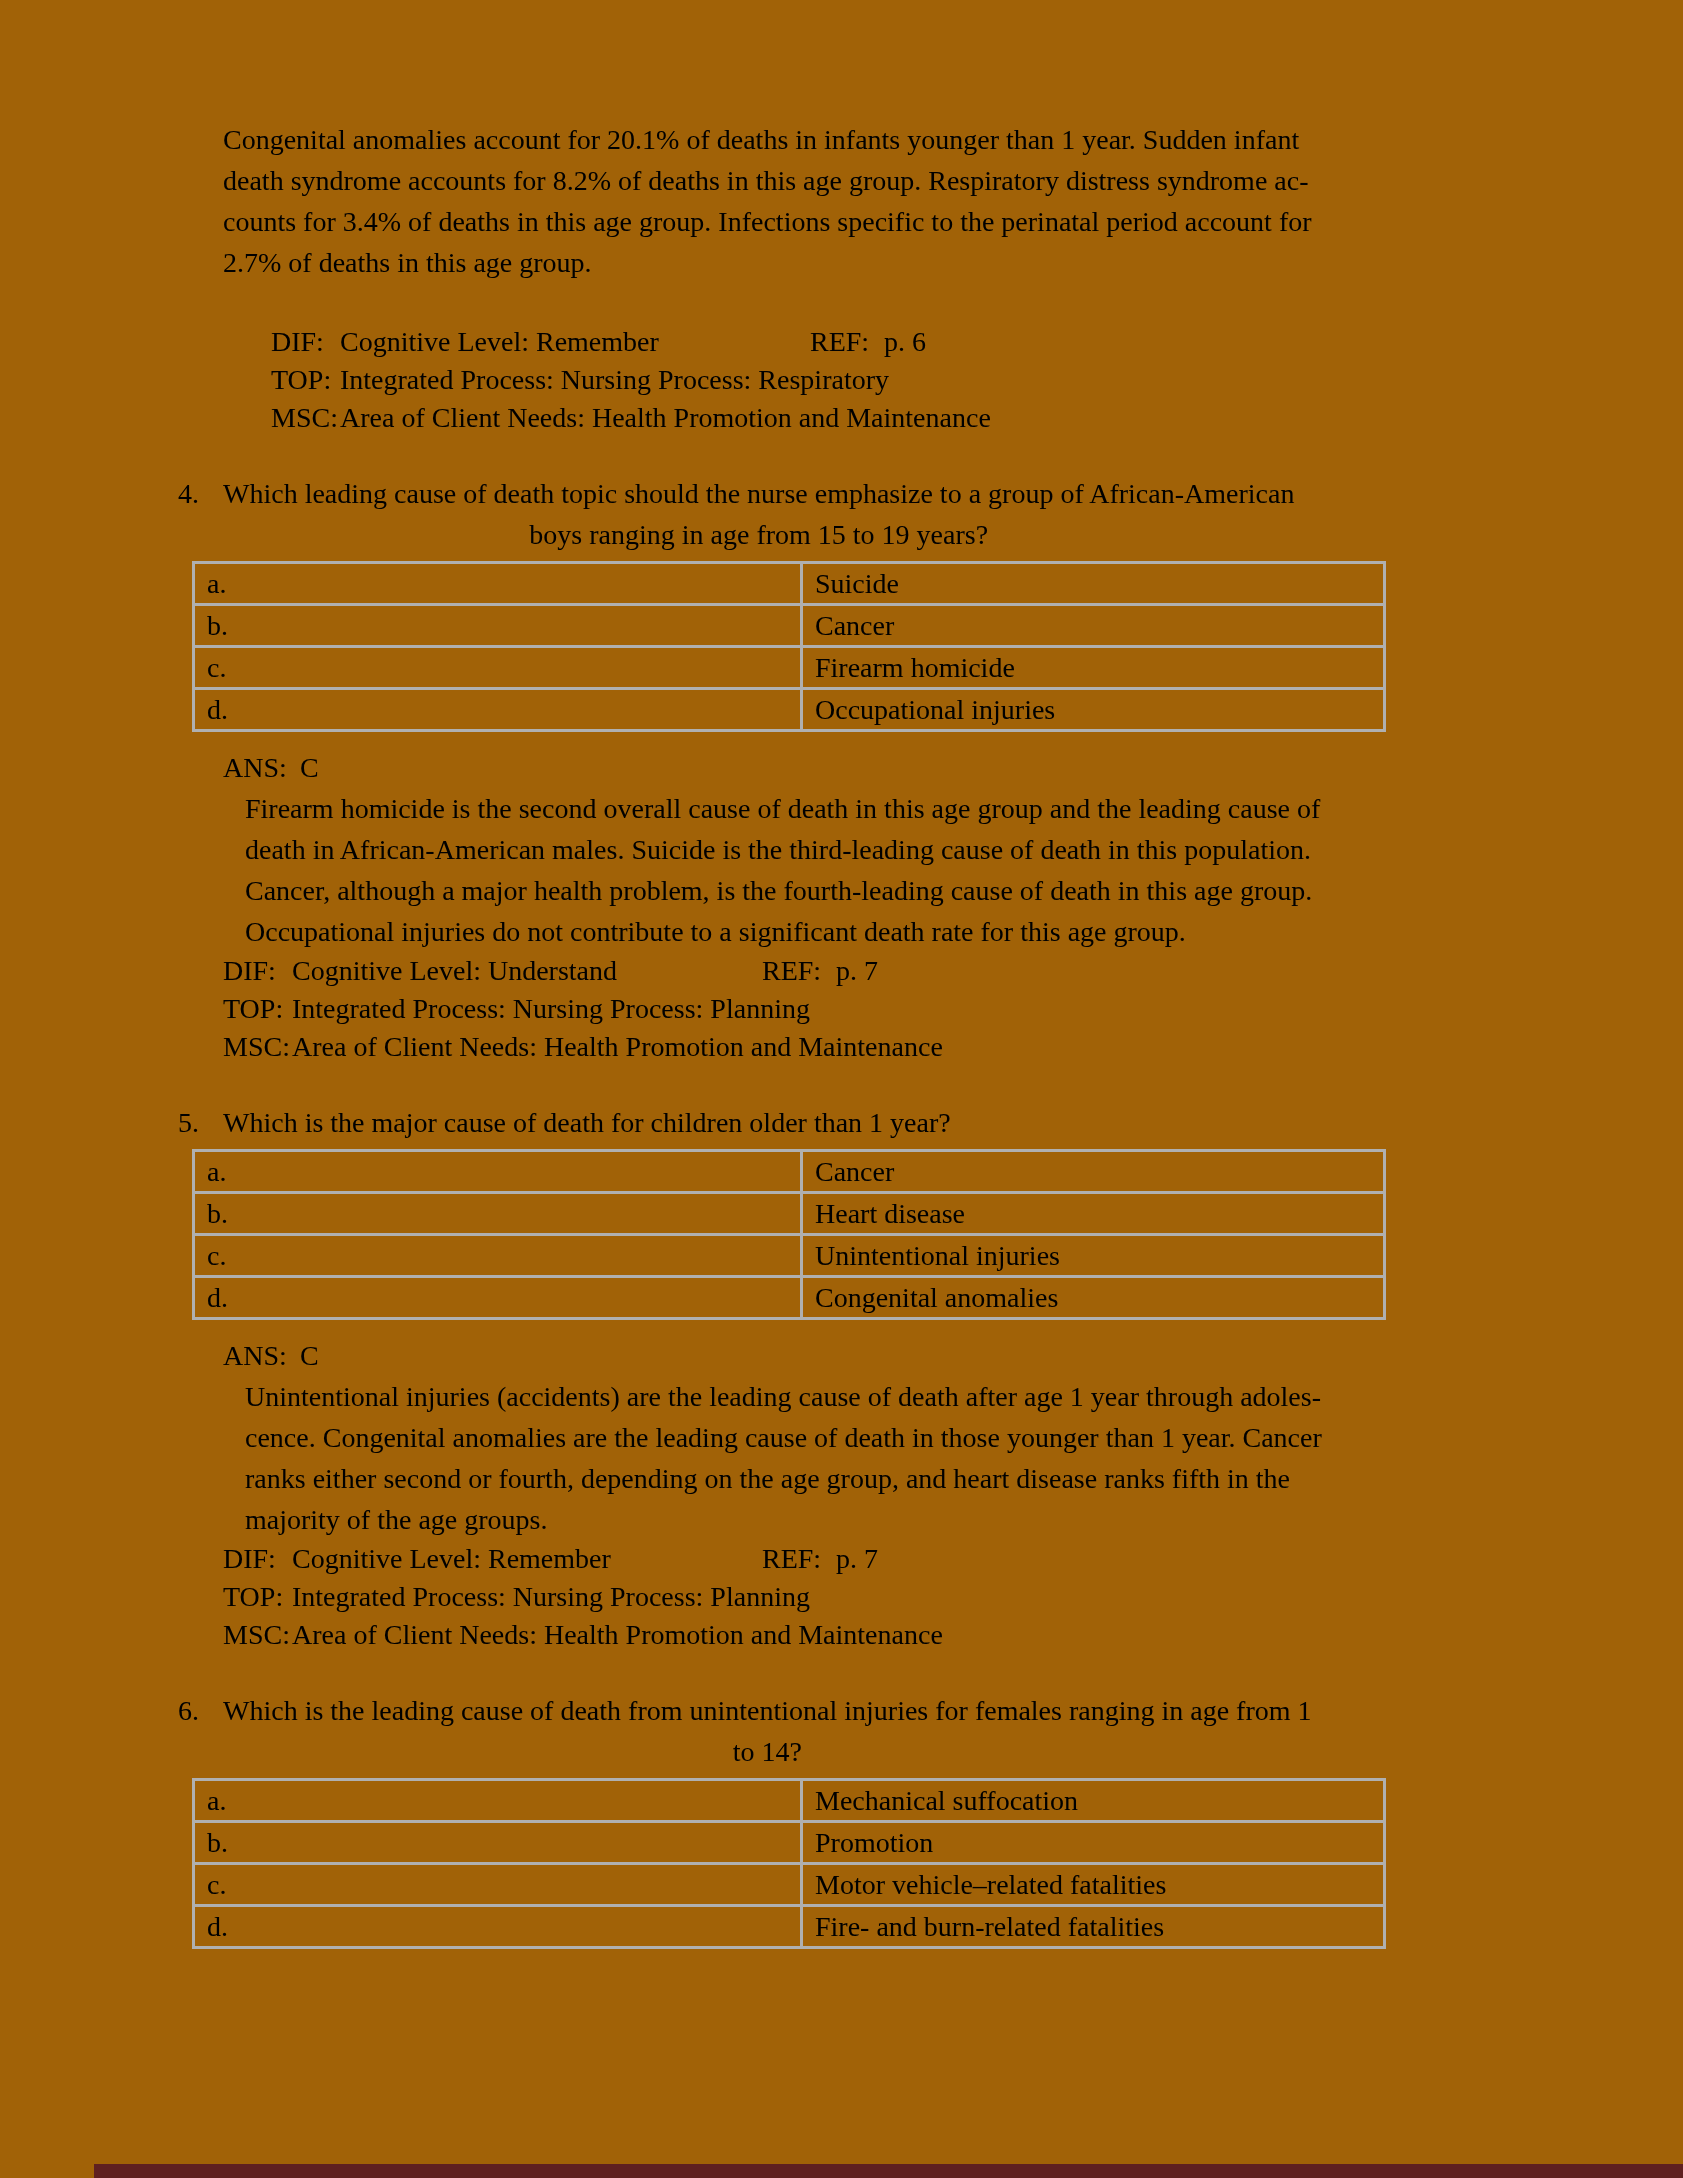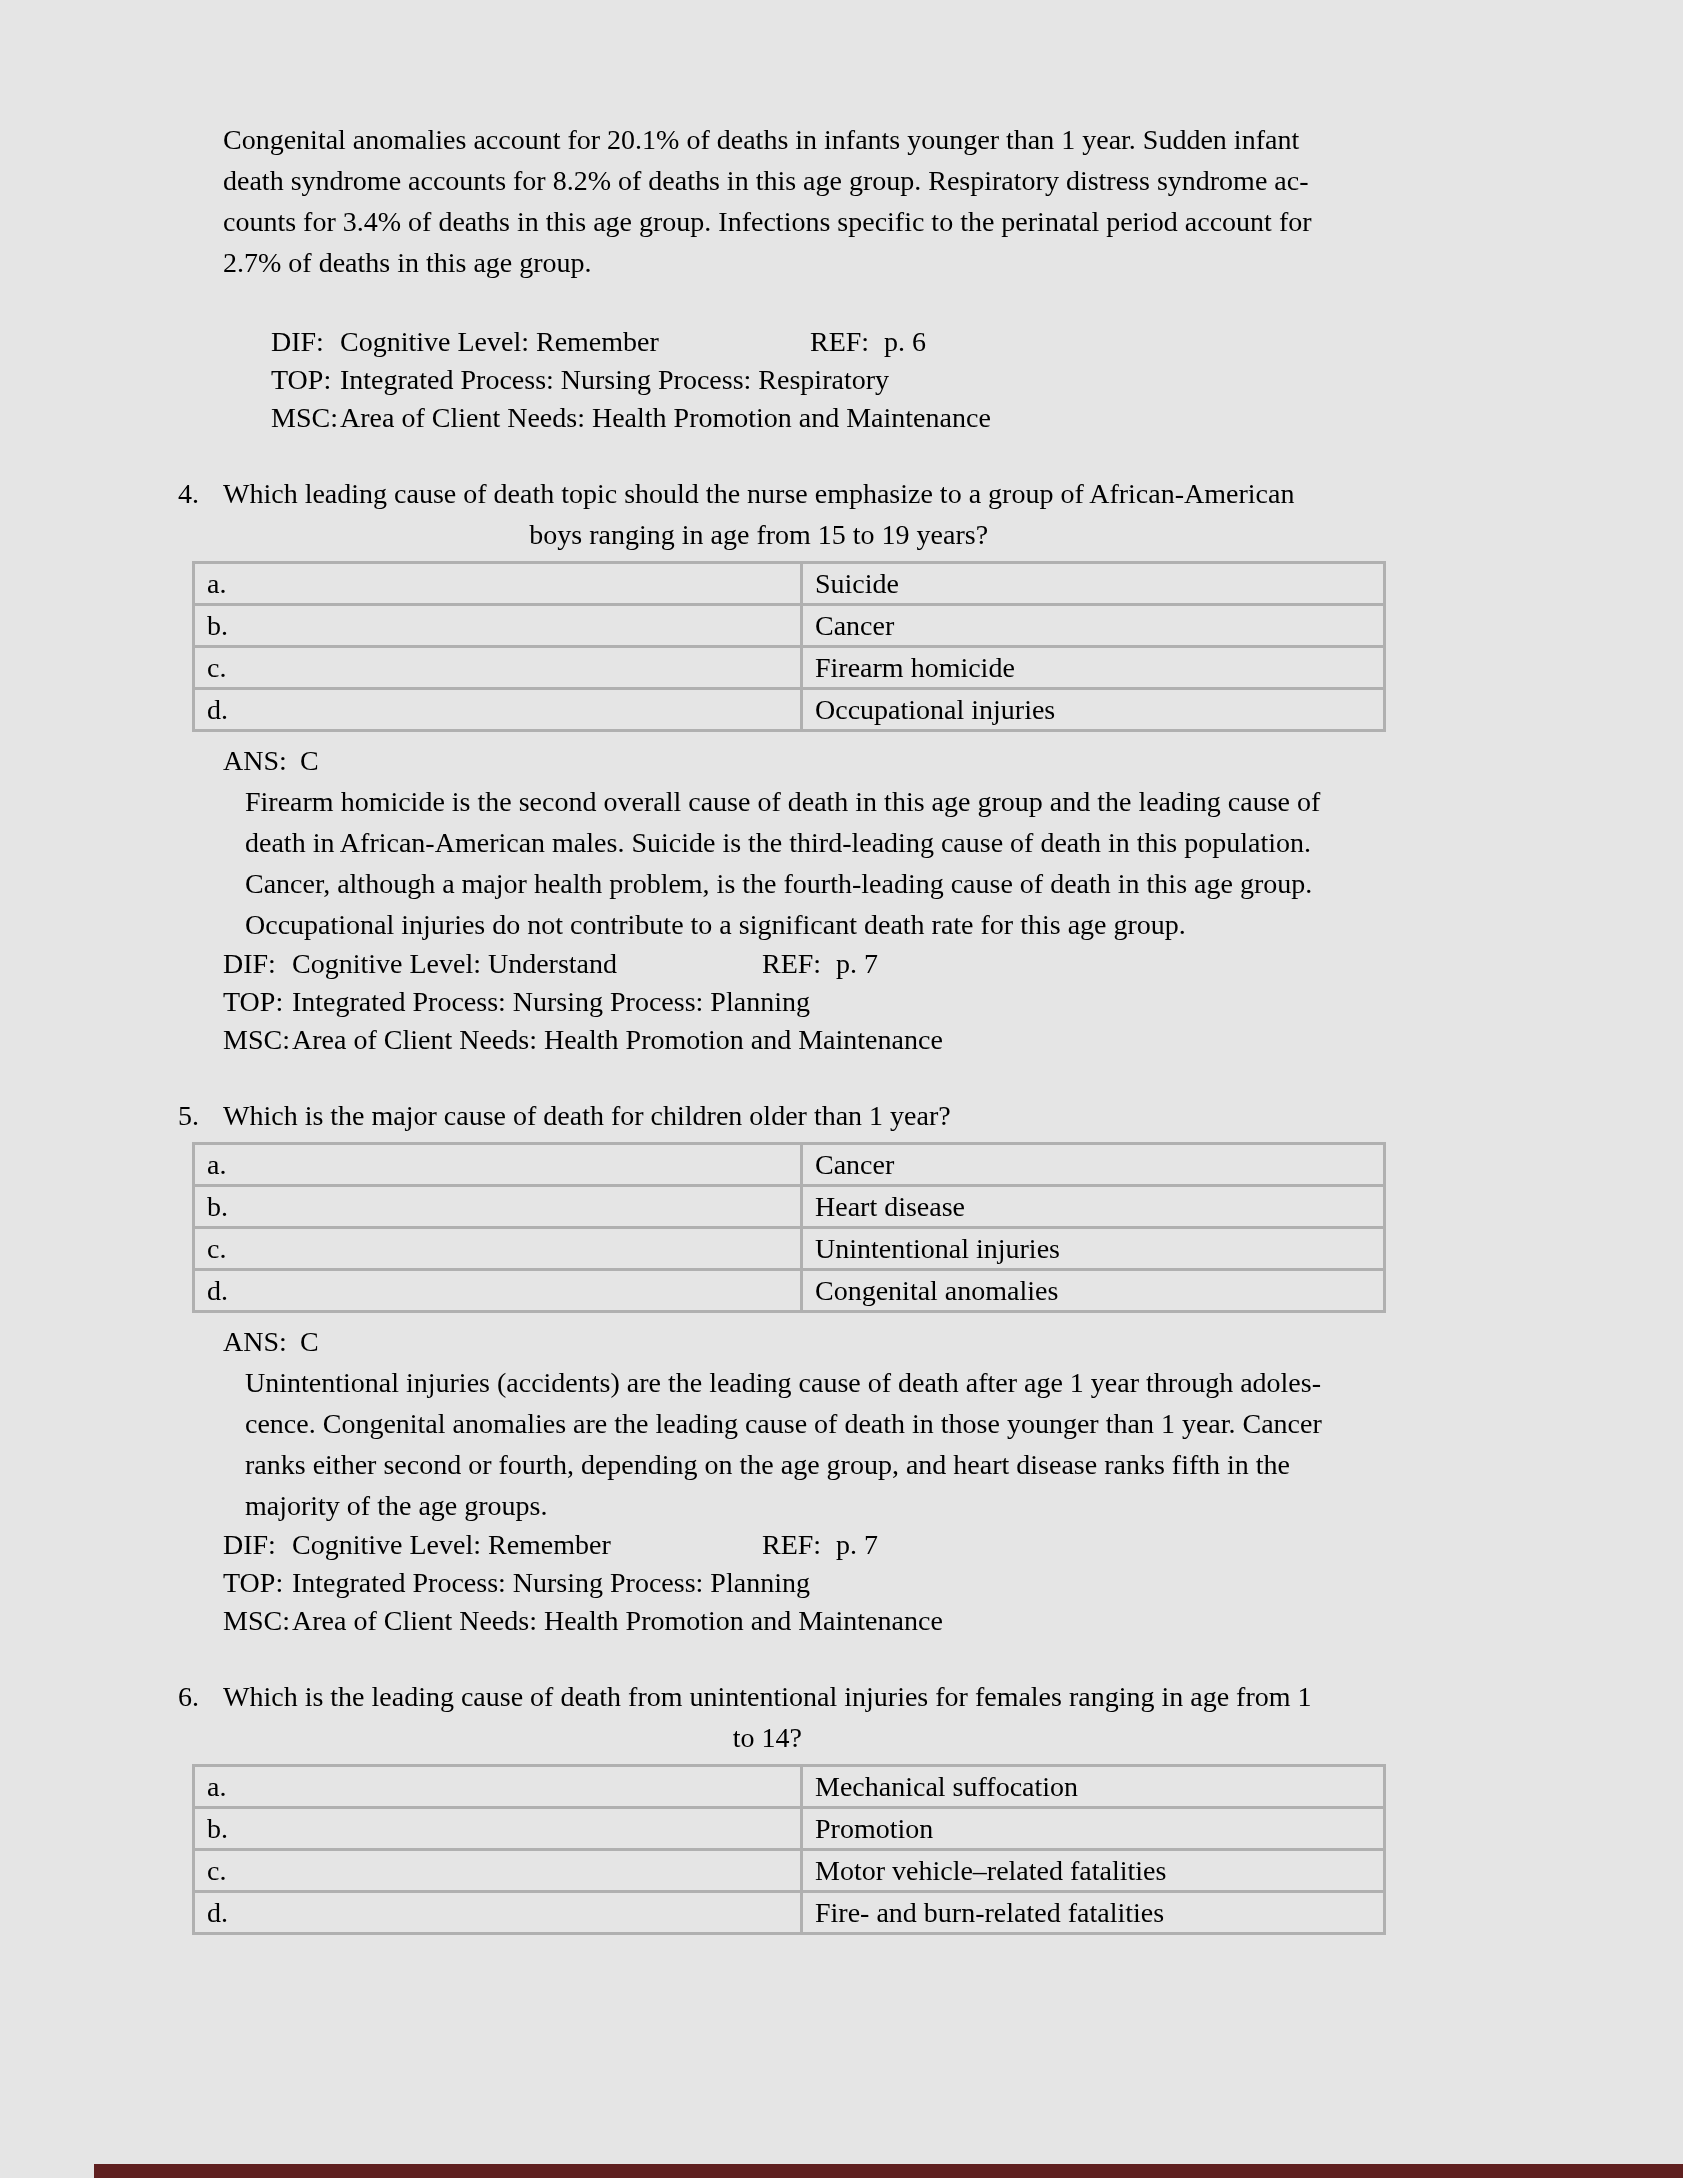--- a/index.html
+++ b/index.html
@@ -1,19 +1,19 @@
 <!DOCTYPE html>
 <html><head>
 <meta charset="utf-8">
 <style>
   html,body { margin:0; padding:0; background:#ffffff; }
   .page {
     position:relative;
     width:1683px; height:2178px;
-    background:#e5e5e5;
+    background:#a16207;
     color:#000000;
     font-family:"Liberation Serif","DejaVu Serif",serif;
     font-size:28px;
     overflow:hidden;
   }
   .content { position:absolute; top:119px; left:223px; width:1436px; }
   .lines { white-space:pre-line; line-height:41px; }
   
   .meta { margin-top:40px; line-height:38px;margin-left:48px; }
   .meta-label { display:inline-block; width:69px; }
@@ -33,21 +33,21 @@
   }
   table.options td {
     border:3px solid #b0b0b0;
     height:39px;
     padding:0 0 0 12px;
     vertical-align:middle;
     line-height:30px;
   }
   td.opt-letter { width:593px; }
   td.opt-text  { width:568px; }
-  .ans-line { margin-top:8px; line-height:41px;font-family:Liberation Serif, serif; }
+  .ans-line { margin-top:15px; line-height:41px;font-family:Liberation Serif, serif; }
   .ans-label { display:inline-block; width:77px; }
   .rationale { line-height:41px;margin-left:22px; }
   .q-meta { line-height:38px; }
   .footer-bar {
     position:absolute;
     left:94px; right:0; bottom:0;
     height:14px;
     background:#5f2020;
   }
 </style>

